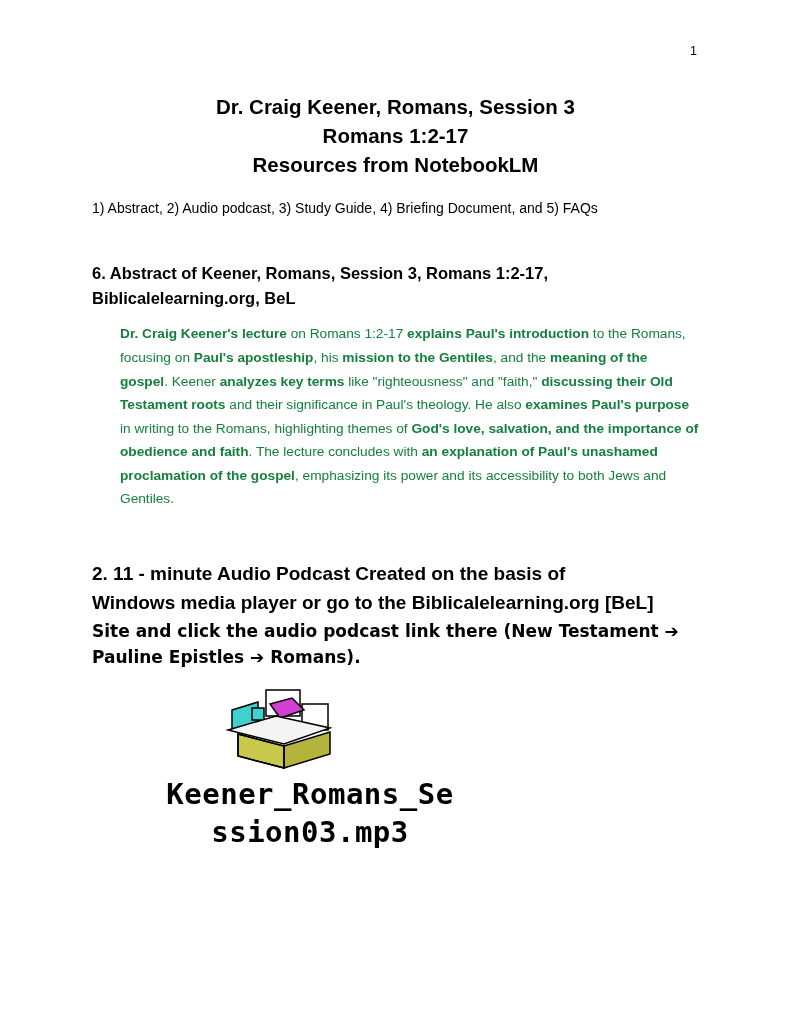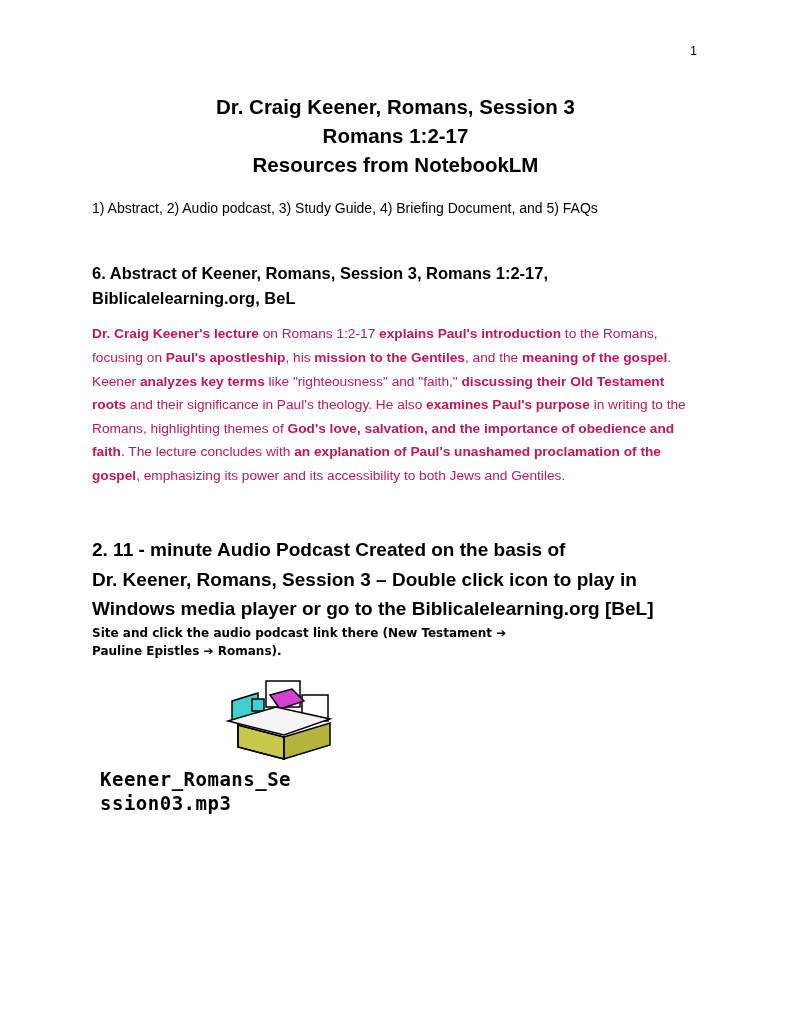--- a/index.html
+++ b/index.html
@@ -62,33 +62,34 @@
     margin-top: 42px;
   }
   .section-heading .hl { display: block; }
 
   .body-text {
     margin-top: 12px;
     font-family: "Liberation Sans", sans-serif;
     font-size: 13.7px;
     line-height: 1.72;
     text-align: left;
-    color: #be185d;
+    color: #15803d;
+    margin-left: 28px;
   }
   .body-text b { font-weight: bold; }
 
   .section-heading2 {
     font-family: "Liberation Sans", sans-serif;
     font-weight: bold;
     font-size: 19px;
     line-height: 1.55;
     margin-top: 48px;
   }
   .section-heading2 .hl { display: block; }
-  .arrow { font-family: "DejaVu Sans", sans-serif; font-size: 12px; }
+  .arrow { font-family: "DejaVu Sans", sans-serif; font-size: 17px; }
 
   
   .media-object {
     margin-top: 14px;
     position: relative;
     height: 160px;
   }
   .icon-wrap {
     position: absolute;
     left: 126px;
@@ -96,25 +97,25 @@
     width: 125px;
     height: 82px;
   }
   .filename {
     position: absolute;
     left: 8px;
     top: 92px;
     width: 420px;
     font-family: "DejaVu Sans Mono", monospace;
     font-weight: bold;
-    font-size: 19px;
+    font-size: 29px;
     line-height: 1.28;
     letter-spacing: 0.5px;
     color: #000;
-    text-align: left;
+    text-align: center;
   }
 </style>
 </head>
 <body>
 
 <div class="page">
 
   <div class="page-number">1</div>
 
   <div class="content">
@@ -129,21 +130,20 @@
 
     <div class="section-heading">
       <span class="hl">6. Abstract of Keener, Romans, Session 3, Romans 1:2-17,</span>
       <span class="hl">Biblicalelearning.org, BeL</span>
     </div>
 
     <div class="body-text"><b>Dr. Craig Keener's lecture</b> on Romans 1:2-17 <b>explains Paul's introduction</b> to the Romans, focusing on <b>Paul's apostleship</b>, his <b>mission to the Gentiles</b>, and the <b>meaning of the gospel</b>. Keener <b>analyzes key terms</b> like "righteousness" and "faith," <b>discussing their Old Testament roots</b> and their significance in Paul's theology. He also <b>examines Paul's purpose</b> in writing to the Romans, highlighting themes of <b>God's love, salvation, and the importance of obedience and faith</b>. The lecture concludes with <b>an explanation of Paul's unashamed proclamation of the gospel</b>, emphasizing its power and its accessibility to both Jews and Gentiles.</div>
 
     <div class="section-heading2">
       <span class="hl">2.  11 - minute Audio Podcast Created on the basis of</span>
-      <span class="hl">Dr. Keener, Romans, Session 3 –  Double click icon to play in</span>
       <span class="hl">Windows media player or go to the Biblicalelearning.org [BeL]</span>
       <span class="hl arrow">Site and click the audio podcast link there (New Testament ➔</span>
       <span class="hl arrow">Pauline Epistles ➔ Romans).</span>
     </div>
 
     <div class="media-object">
       <div class="icon-wrap">
         <svg width="125" height="82" viewBox="0 0 125 82" xmlns="http://www.w3.org/2000/svg">
 
           <rect x="48" y="2" width="34" height="26" fill="#ffffff" stroke="#000000" stroke-width="1.5"></rect>

